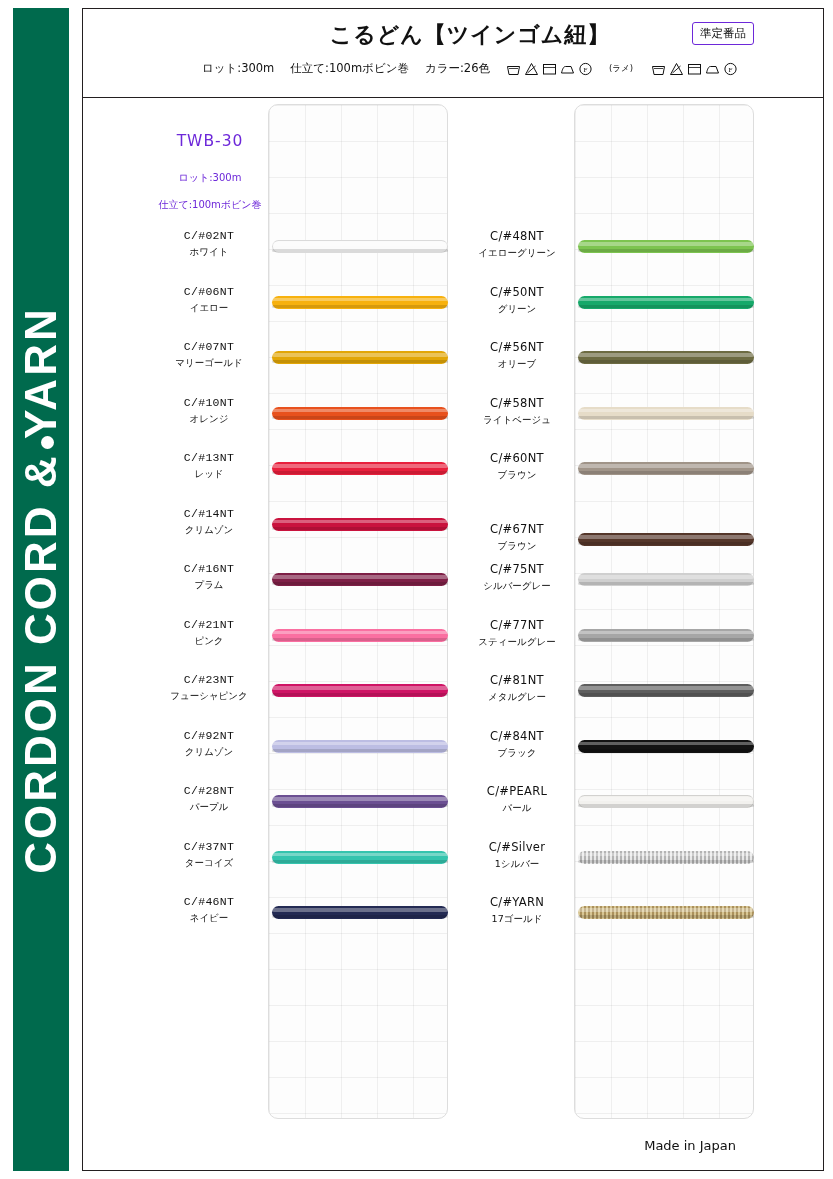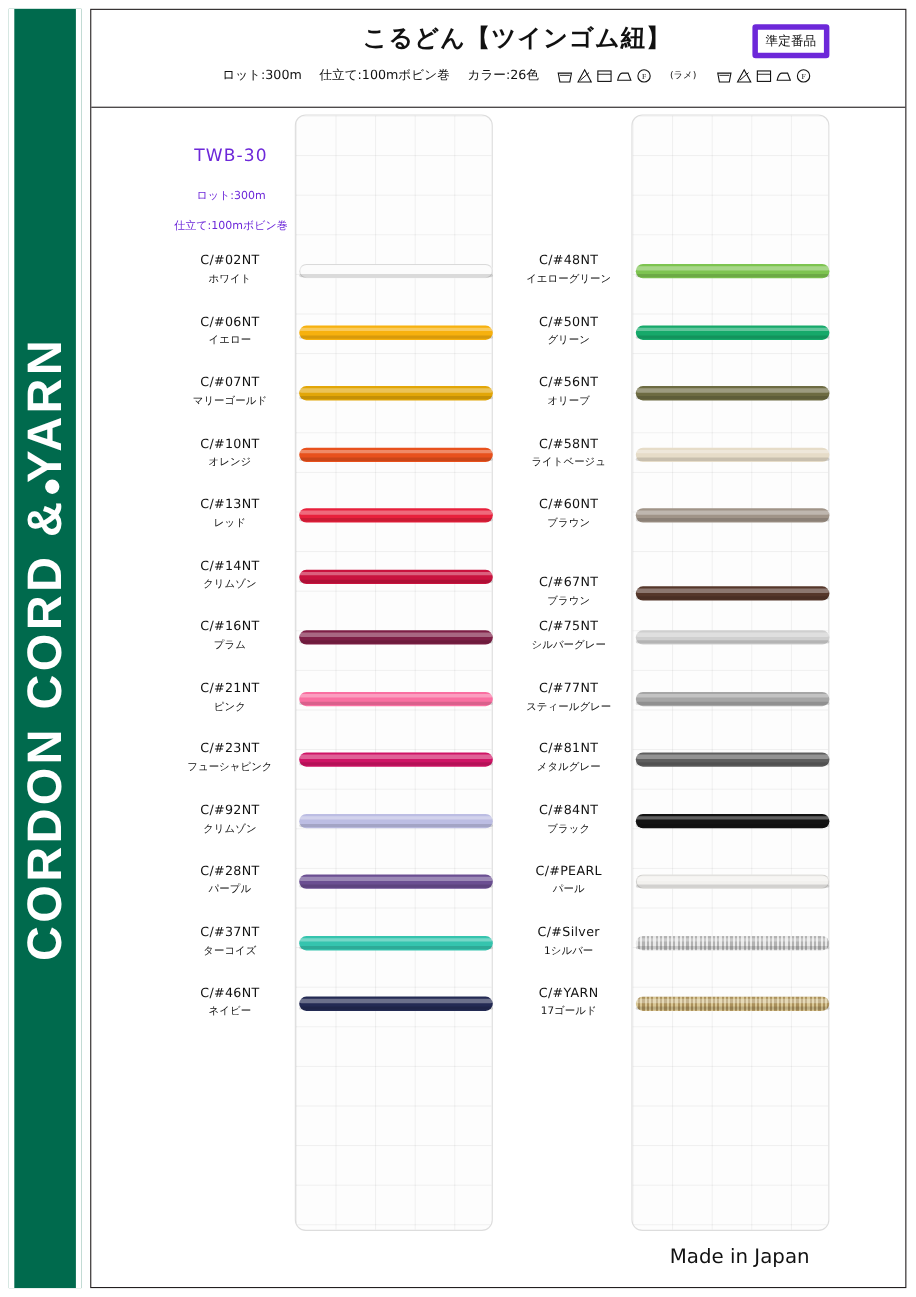--- a/index.html
+++ b/index.html
@@ -78,21 +78,21 @@
     font-size: 22px;
     font-weight: bold;
     color: #111111;
     letter-spacing: 1px;
     font-family: "DejaVu Sans", sans-serif;
   }
   .badge {
     position: absolute;
     right: 46px;
     top: 2px;
-    border: 5px solid #6d28d9;
+    border: 1px solid #6d28d9;
     border-radius: 3px;
     padding: 3px 7px;
     font-size: 11.5px;
     font-family: "DejaVu Sans", sans-serif;
     color: #111111;
     background: #fff;
   }
   .subline {
     margin-top: 11px;
     font-size: 11.5px;
@@ -185,32 +185,32 @@
   }
   .cord .lo {
     position: absolute;
     left: 0; right: 0; bottom: 1px;
     height: 3px;
     border-radius: 3px;
     background: rgba(0,0,0,0.13);
   }
 
   
-  .col-left .labels { left: 150px; }
+  .col-left .labels { left: 150px; font-family: Liberation Mono, monospace; }
   .col-left .cord   { left: 272px; width: 176px; }
   
   .col-right .labels { left: 458px; }
   .col-right .cord   { left: 578px; width: 176px; }
 
   
   .footer {
     position: absolute;
     right: 97px;
     bottom: 26px;
-    font-size: 18px;
+    font-size: 13px;
     color: #111111;
     font-family: "DejaVu Sans", sans-serif;
   }
 </style>
 </head>
 <body>
 
 <div id="page">
 
   <div class="page-border"></div>

